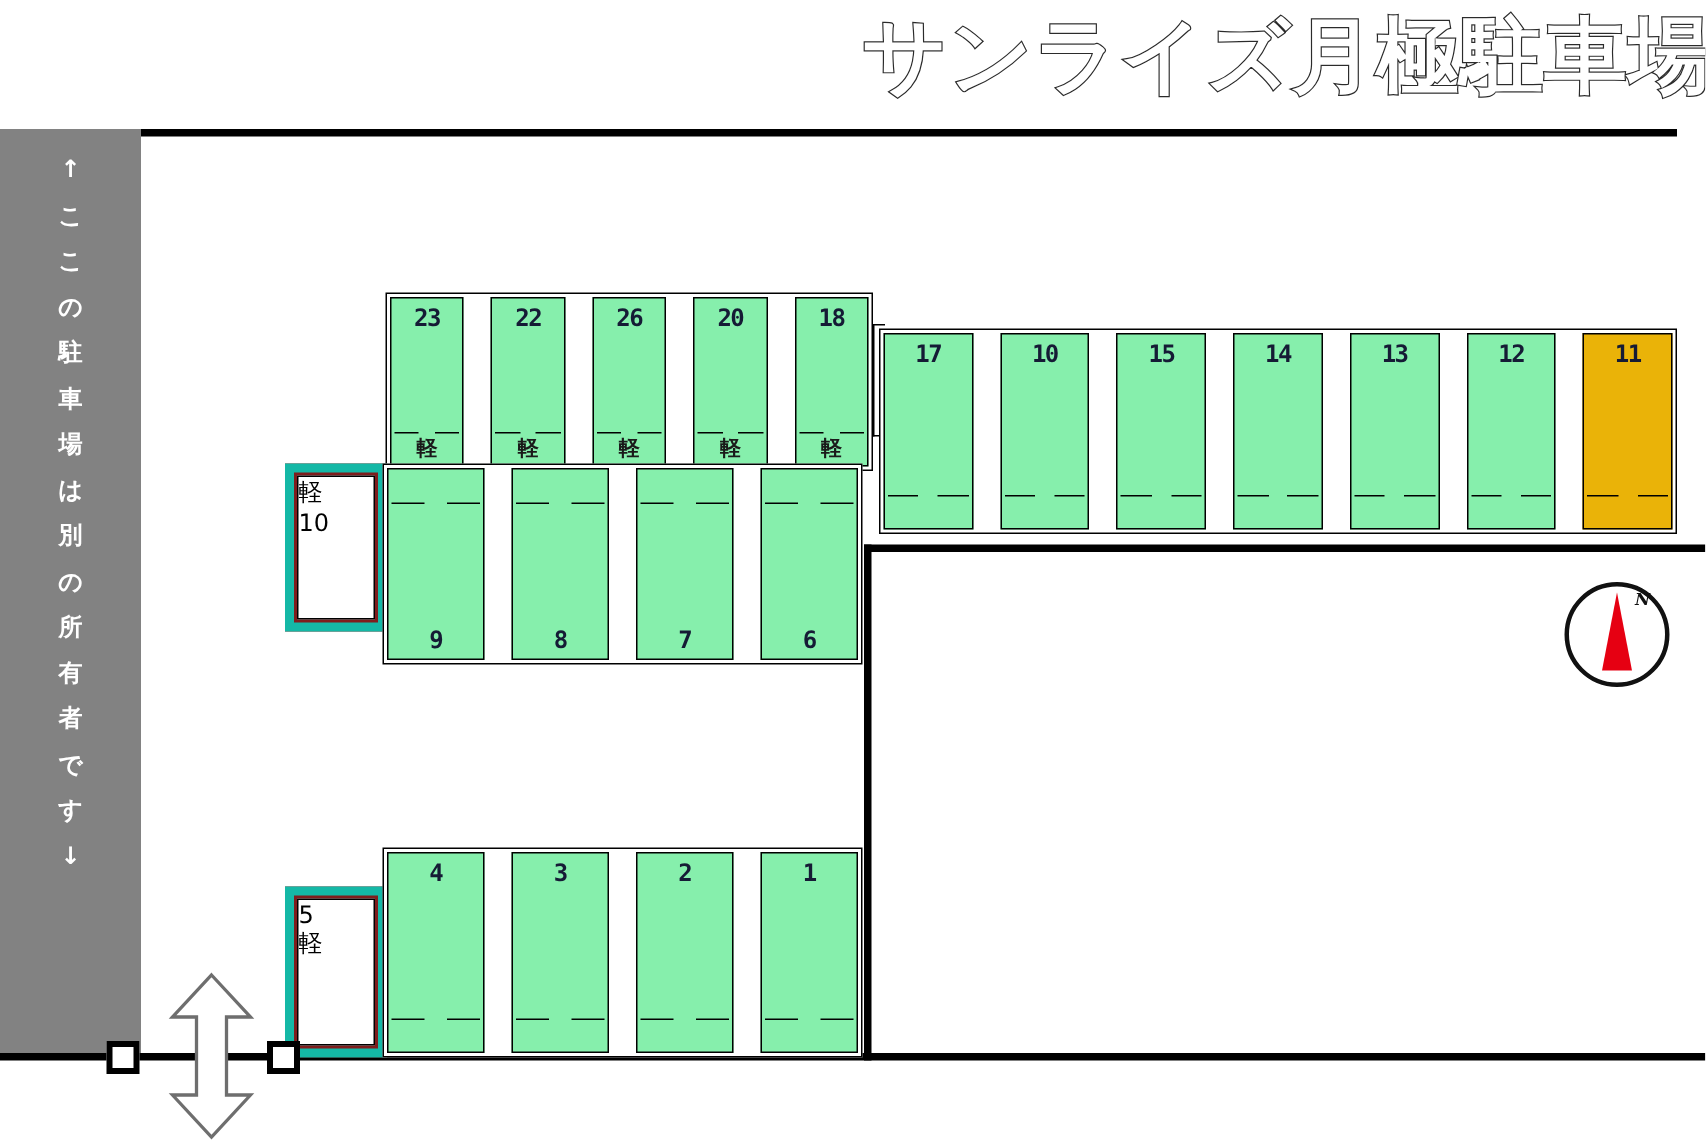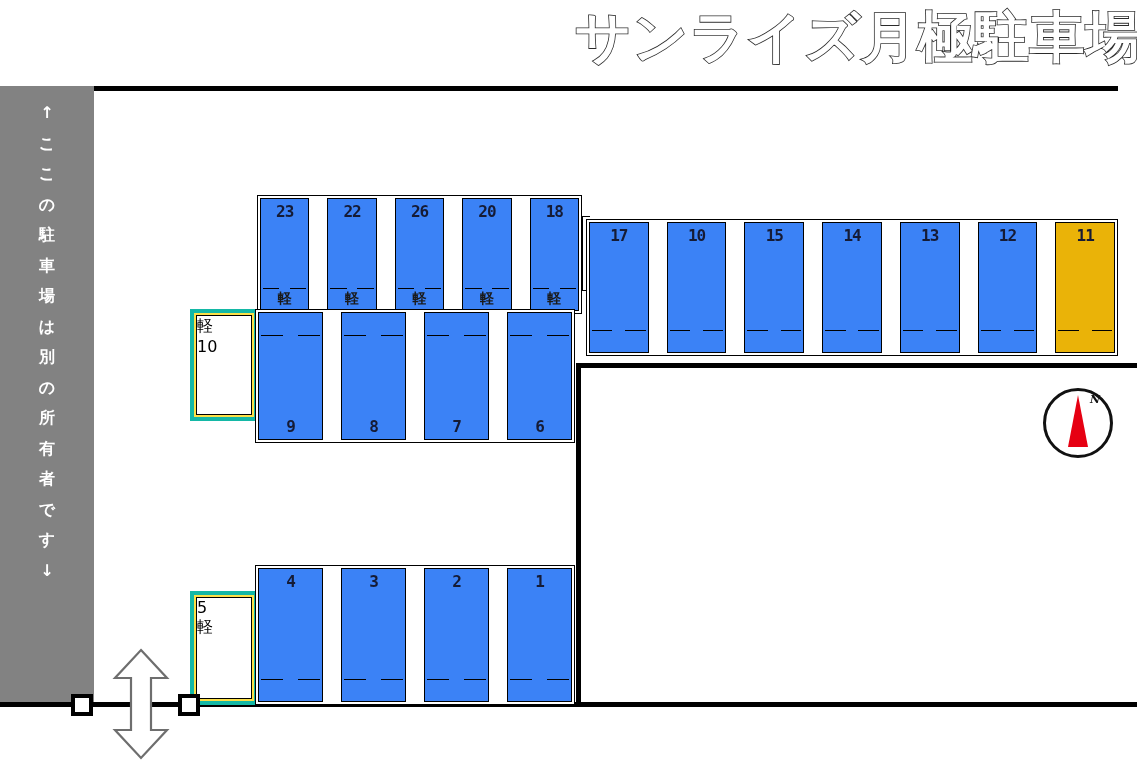--- a/index.html
+++ b/index.html
@@ -75,21 +75,21 @@
     background: #ffffff;
     box-sizing: border-box;
     padding: 2px;
     display: flex;
   }
 
   .stall {
     position: relative;
     border: 1px solid #000;
     box-sizing: border-box;
-    background: #3b82f6;
+    background: #86efac;
     flex: 1 1 auto;
   }
   .stall + .stall { margin-left: 18px; }
   .stall.occupied { background: #c6c6c6; }
 
   .stall .num {
     position: absolute;
     left: 0;
     width: 100%;
     text-align: center;
@@ -132,22 +132,22 @@
     top: 0;
     height: 0;
     border-top: 1px solid #000;
   }
   .stall .stopline .d.l { left: 0;  width: 38%; }
   .stall .stopline .d.r { right: 0; width: 38%; }
 
   
   .single {
     position: absolute;
-    border: 4px solid #14b8a6;
-    background: #fde047;
+    border: 6px solid #14b8a6;
+    background: #7f1d1d;
     box-sizing: border-box;
     padding: 2px;
   }
   .single .inner {
     position: relative;
     width: 100%;
     height: 100%;
     border: 1px solid #000;
     box-sizing: border-box;
     background: #fff;

